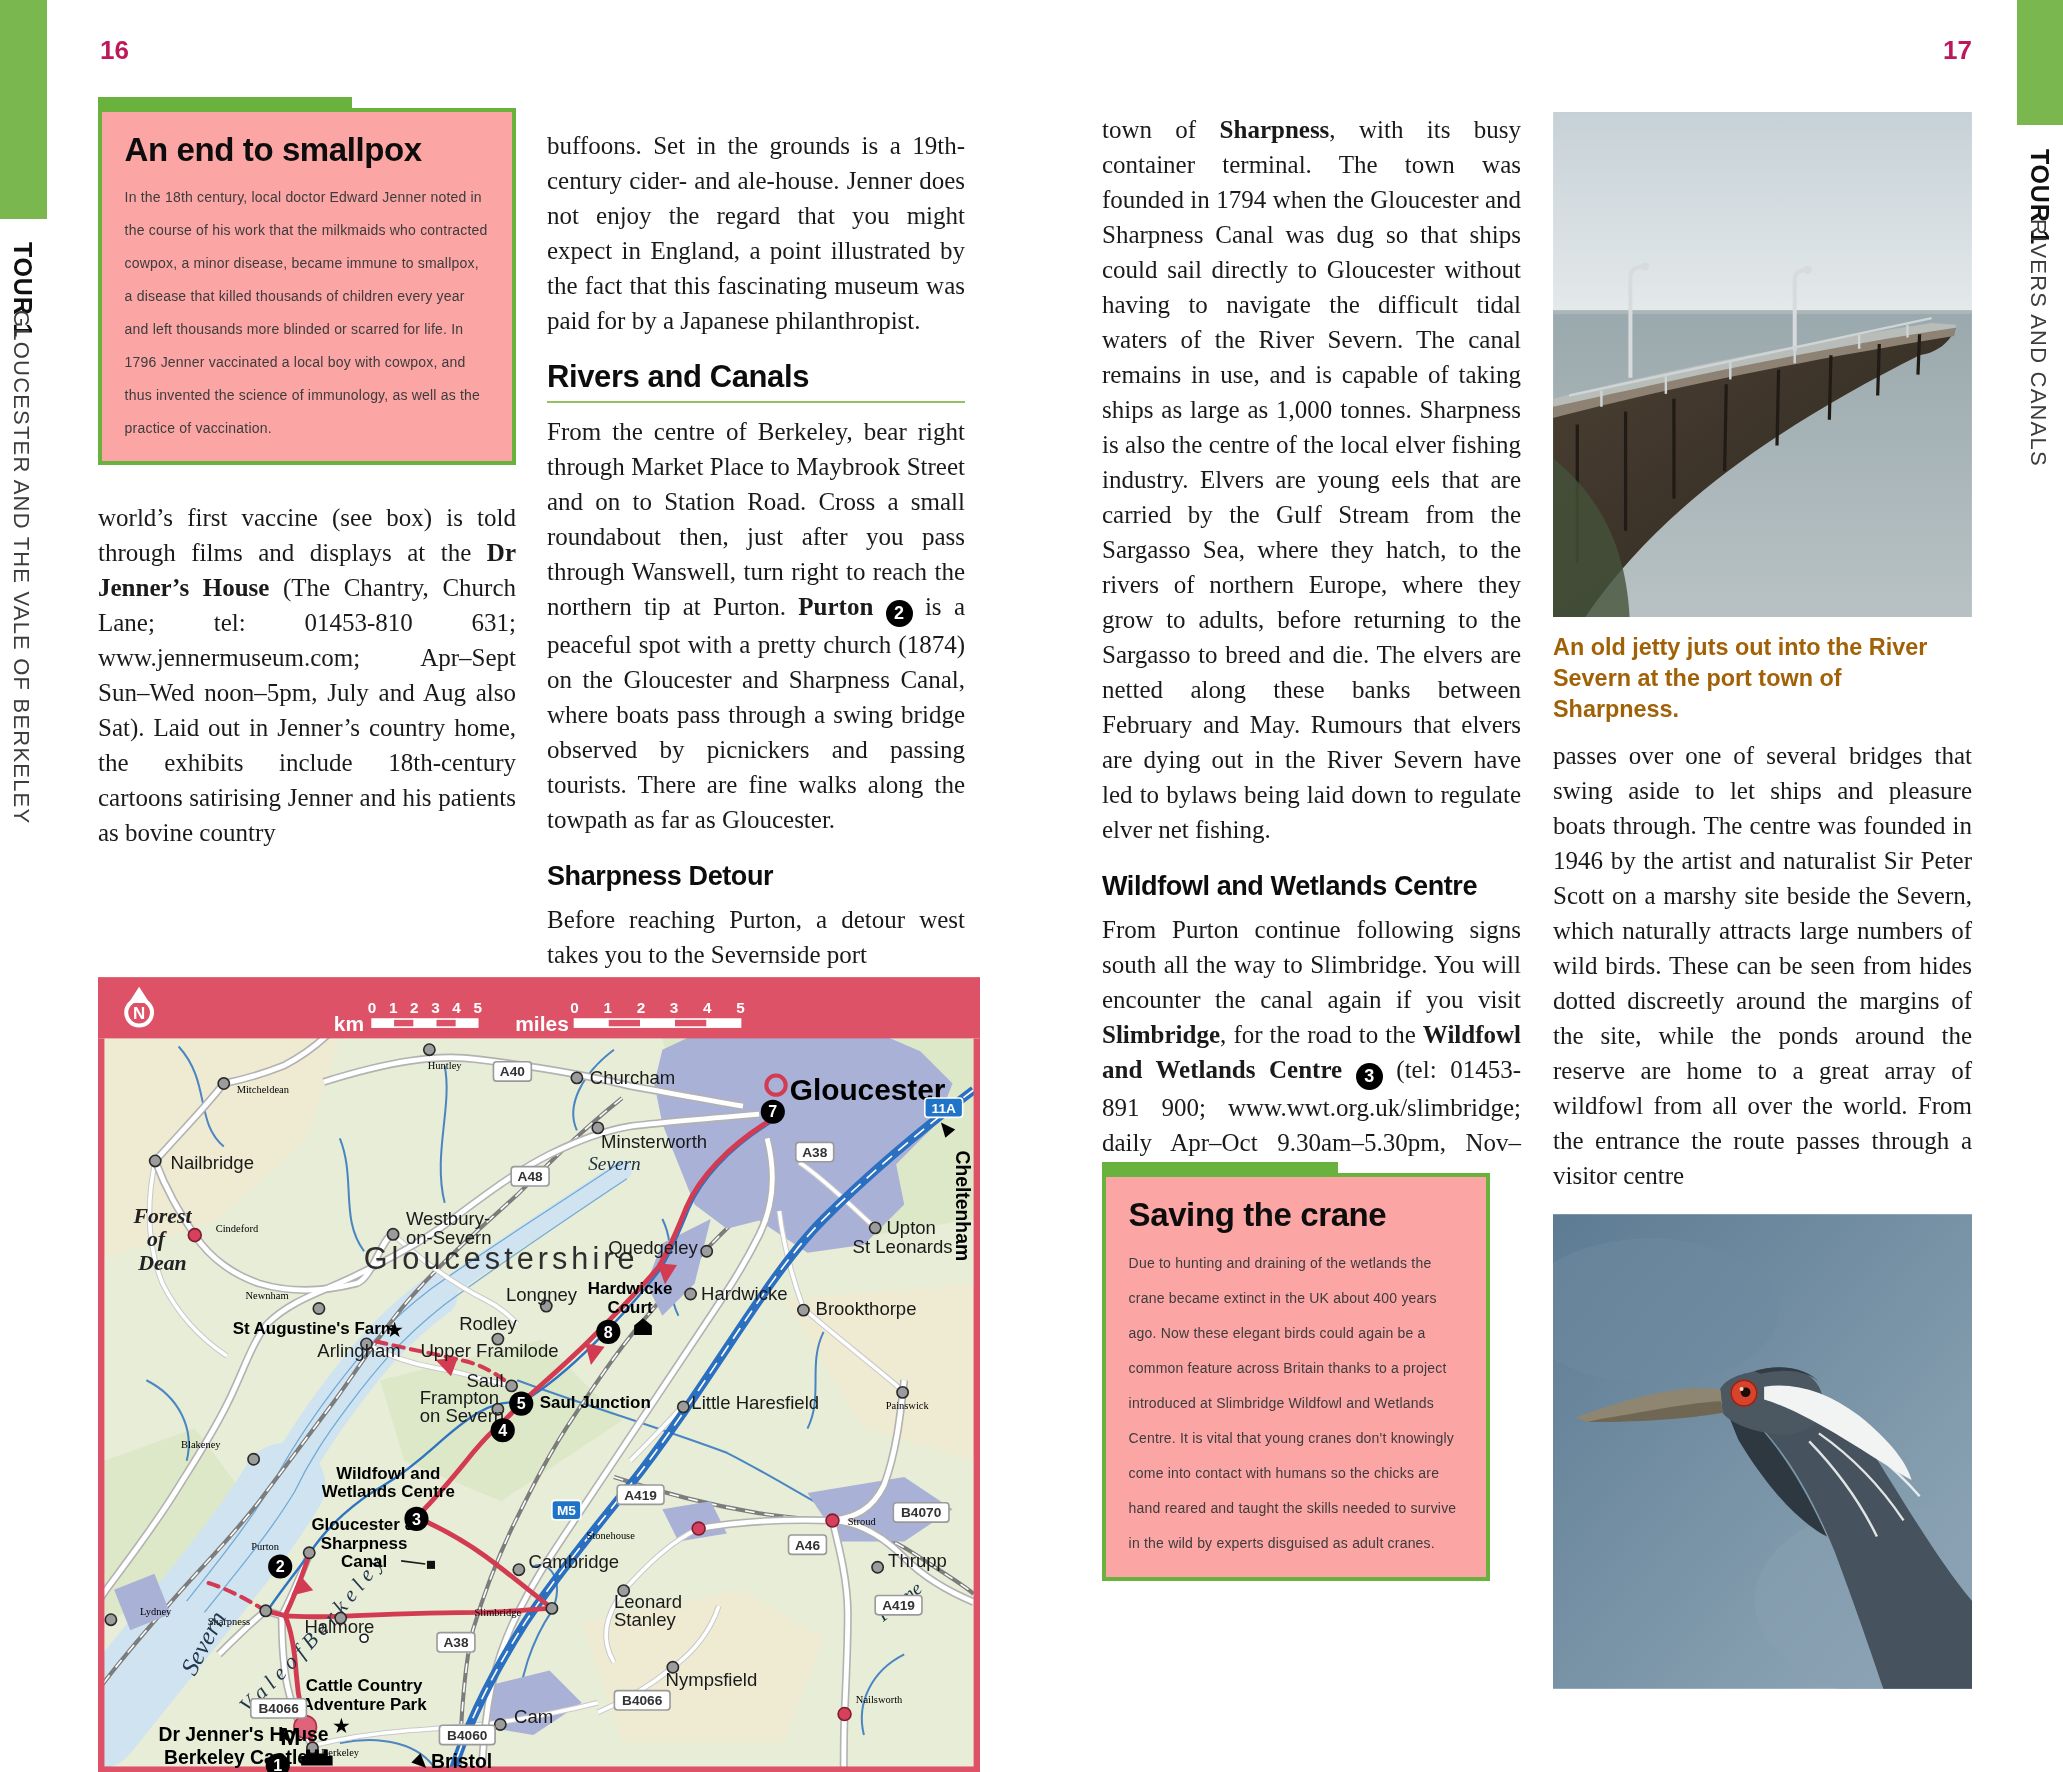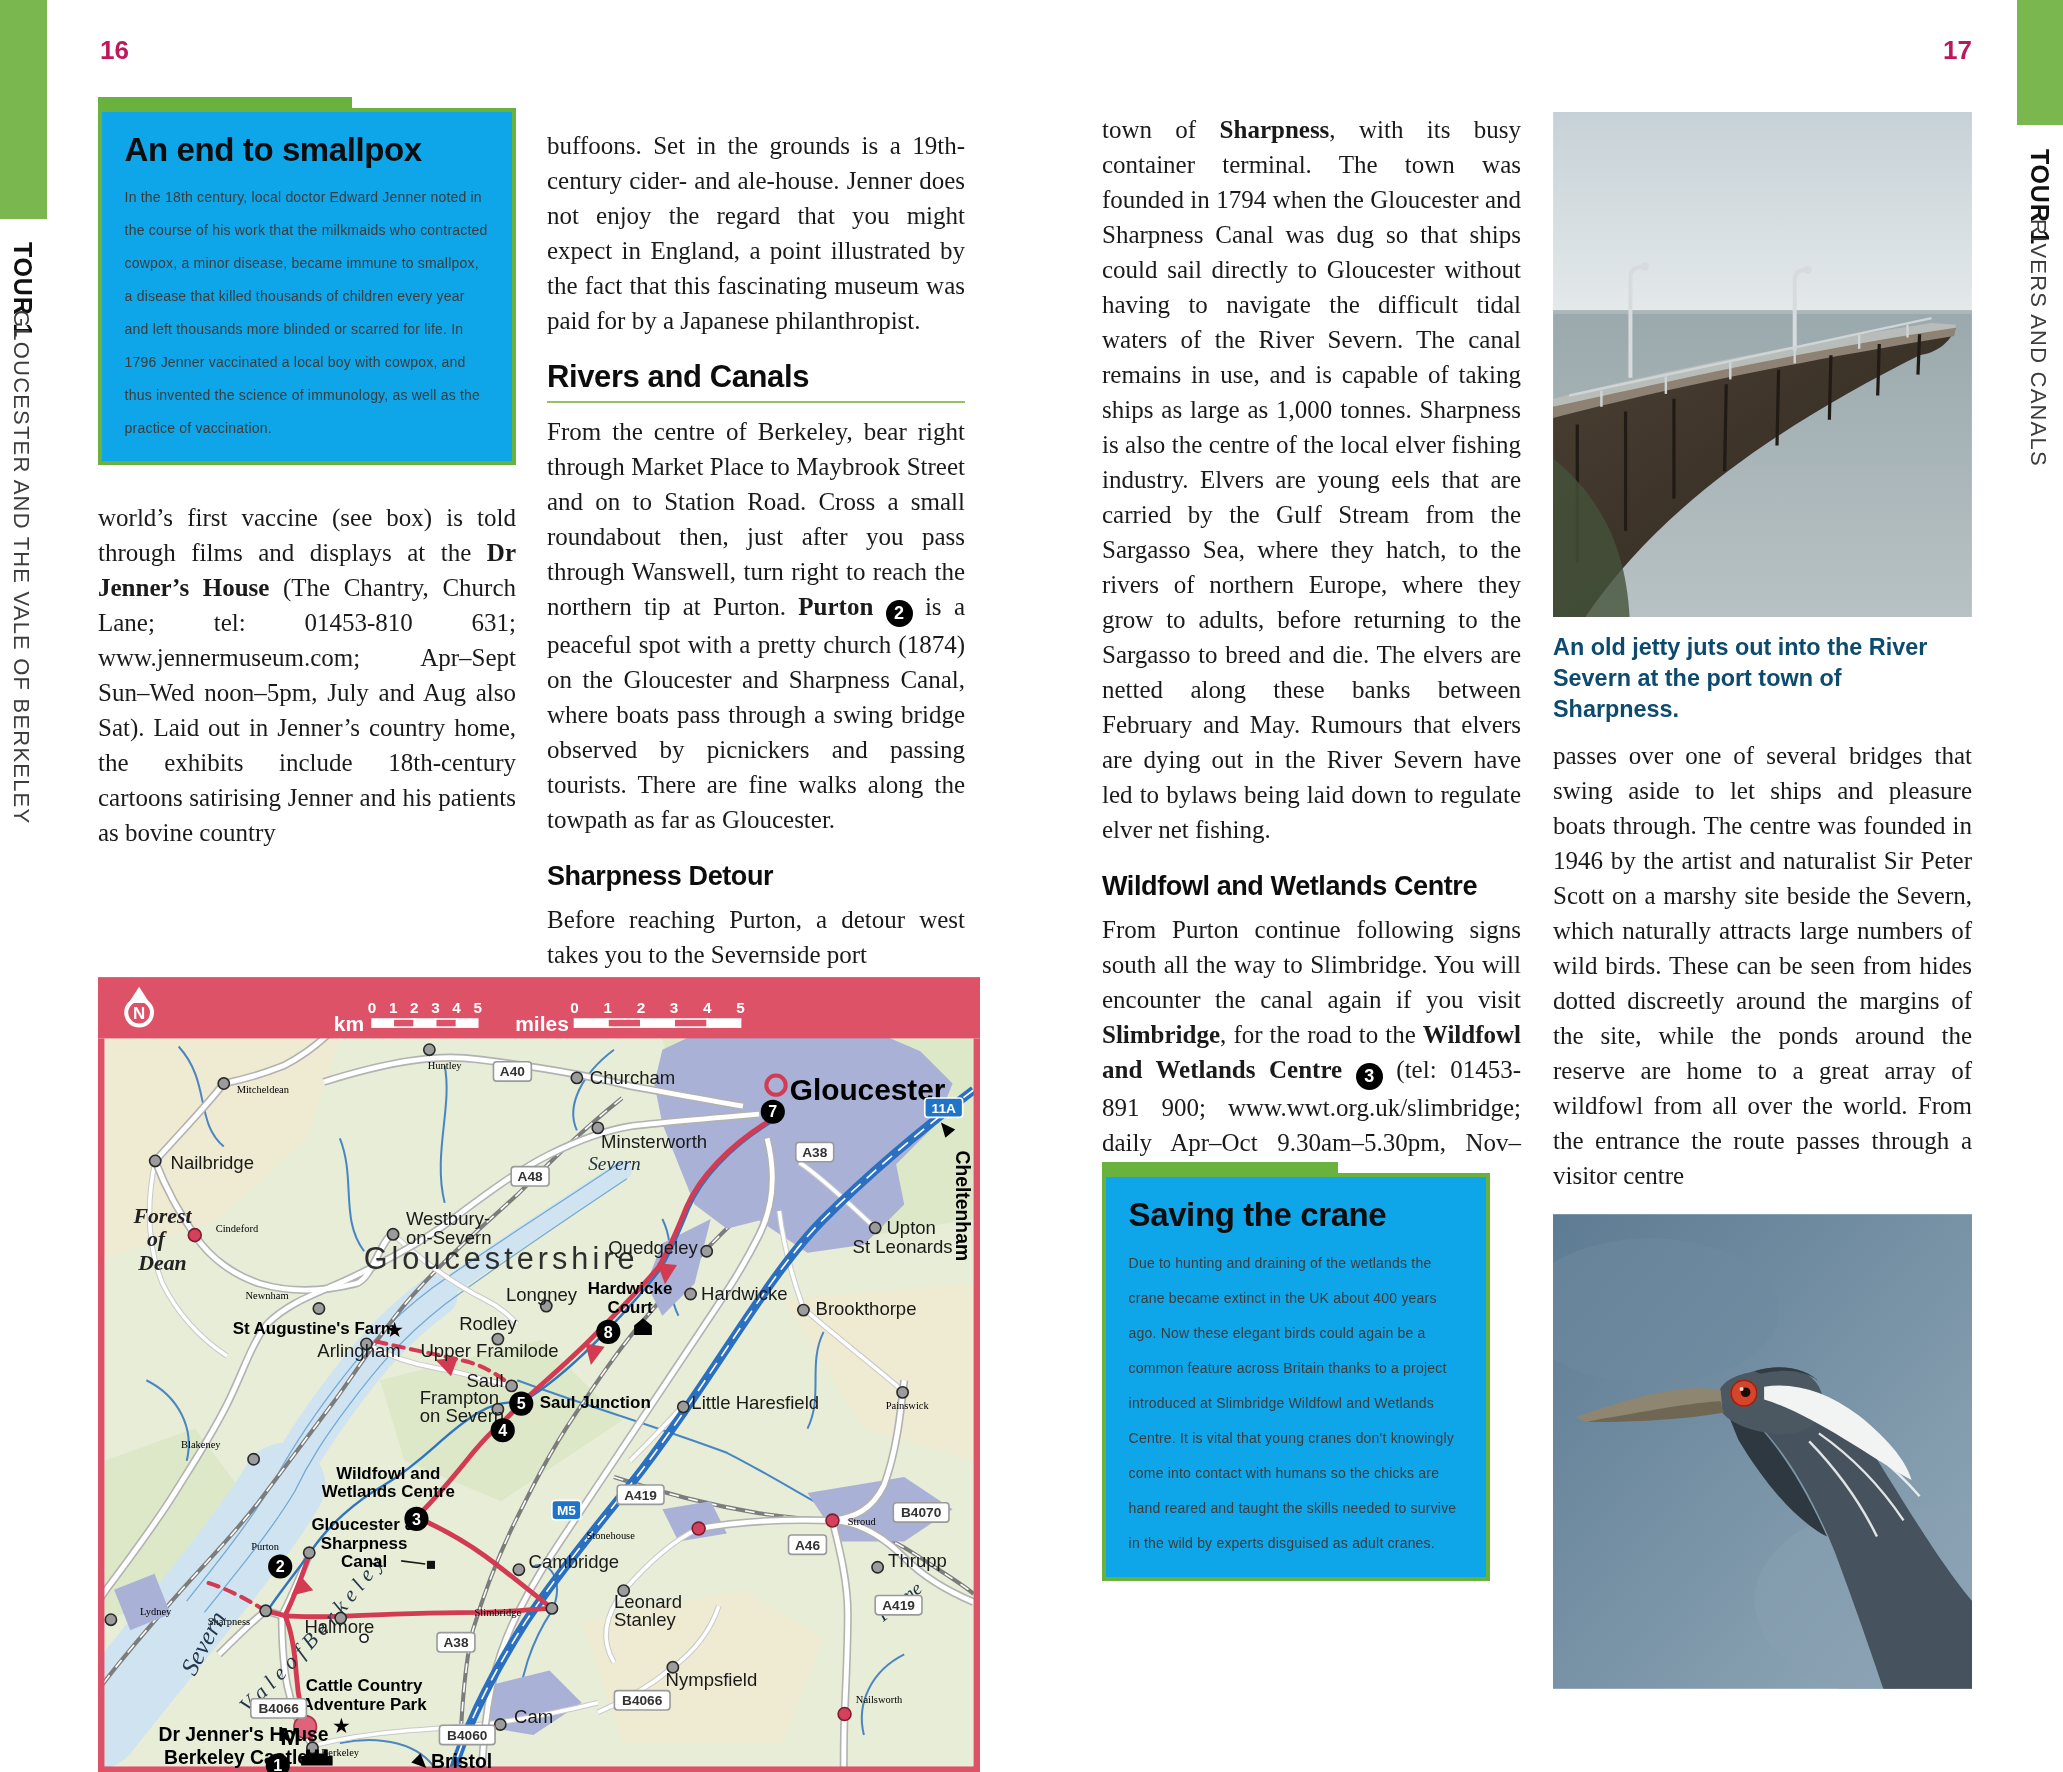--- a/index.html
+++ b/index.html
@@ -35,32 +35,32 @@
   .body-par b{font-weight:700;}
   h2.sec{font-family:"Liberation Sans",sans-serif;font-weight:700;font-size:31px;
          letter-spacing:-0.4px;margin:21px 0 0 0;color:#0d0d0d;}
   .sec-rule{border:none;border-top:2.4px solid #94c263;margin:5.6px 0 11.3px 0;}
   h3.sub{font-family:"Liberation Sans",sans-serif;font-weight:700;font-size:27px;
          letter-spacing:-0.4px;margin:24px 0 9.7px 0;color:#0d0d0d;}
   .mk{display:inline-flex;width:27px;height:27px;border-radius:50%;background:#000;color:#fff;
       font-family:"Liberation Sans",sans-serif;font-weight:700;font-size:18px;
       align-items:center;justify-content:center;vertical-align:-4px;}
   
-  .gbox{position:relative;background:#0ea5e9;border:4px solid #6ab23e;padding:19.3px 22.6px 16px 22.6px;
+  .gbox{position:relative;background:#fca5a5;border:4px solid #6ab23e;padding:19.3px 22.6px 16px 22.6px;
         box-sizing:border-box;}
   .gbox::before{content:"";position:absolute;top:-15.3px;left:-4px;width:62%;height:15.3px;background:#6ab23e;}
   .gbox h2{font-family:"Liberation Sans",sans-serif;font-weight:700;font-size:33px;
            margin:0 0 11.3px 0;color:#0d0d0d;letter-spacing:-0.4px;}
   .gbox p{font-family:"Liberation Sans",sans-serif;font-size:14px;line-height:33px;
           color:#3c3c3c;margin:0;letter-spacing:0.2px;}
   #crane-box{position:absolute;left:1102px;top:1173px;width:388px;}
   #crane-box p{line-height:35px;}
   
   .caption{font-family:"Liberation Sans",sans-serif;font-weight:700;font-size:23.4px;
-           line-height:31px;color:#0c4a6e;margin:0;}
+           line-height:31px;color:#a16207;margin:0;}
   .photo{display:block;}
   #jetty-photo{margin-bottom:14.5px;}
   #caption1{margin-bottom:13px;}
   #col4 .body-par{margin-bottom:21px;}
   #caption2{margin-bottom:14.5px;}
   
   #map-wrap{position:absolute;left:98px;top:977px;width:882px;height:796px;}
   .mt{font-family:"Liberation Sans",sans-serif;font-size:23px;fill:#1a1a1a;}
   .mt-b{font-family:"Liberation Sans",sans-serif;font-size:21px;font-weight:700;fill:#000;}
   .mt-b2{font-family:"Liberation Sans",sans-serif;font-size:24px;font-weight:700;fill:#000;}

